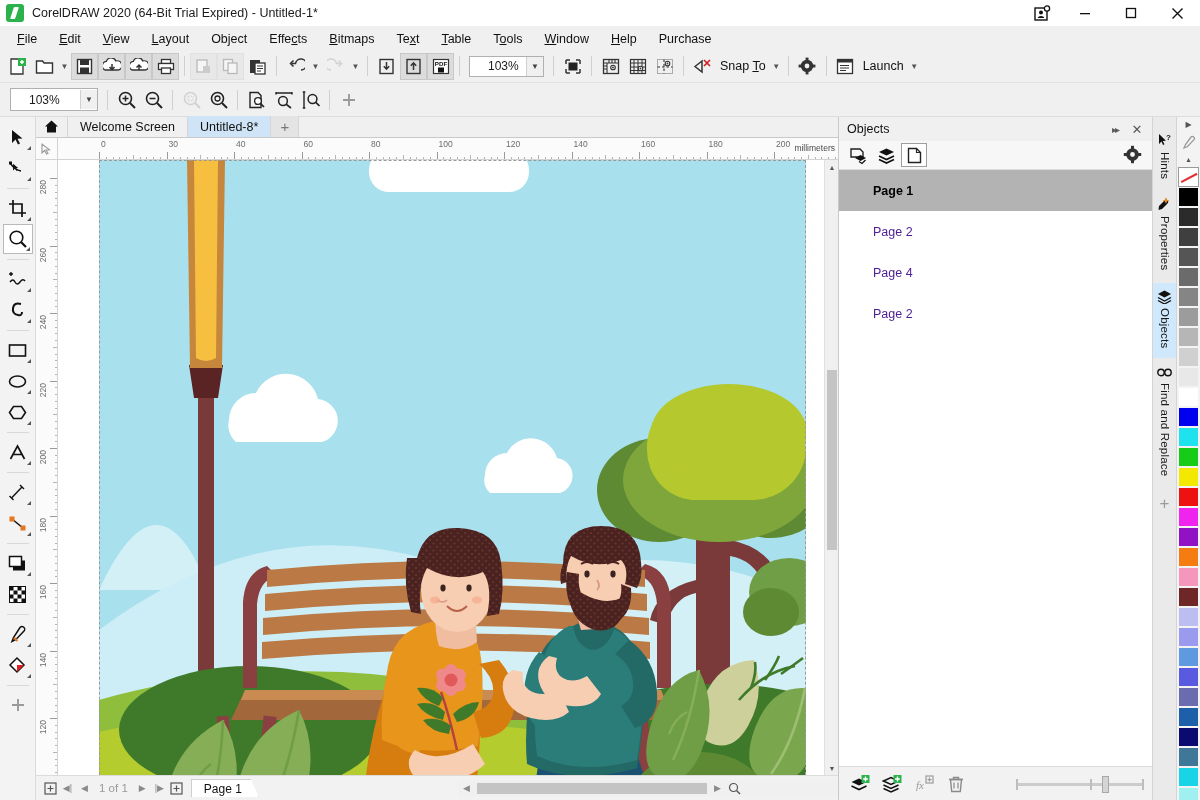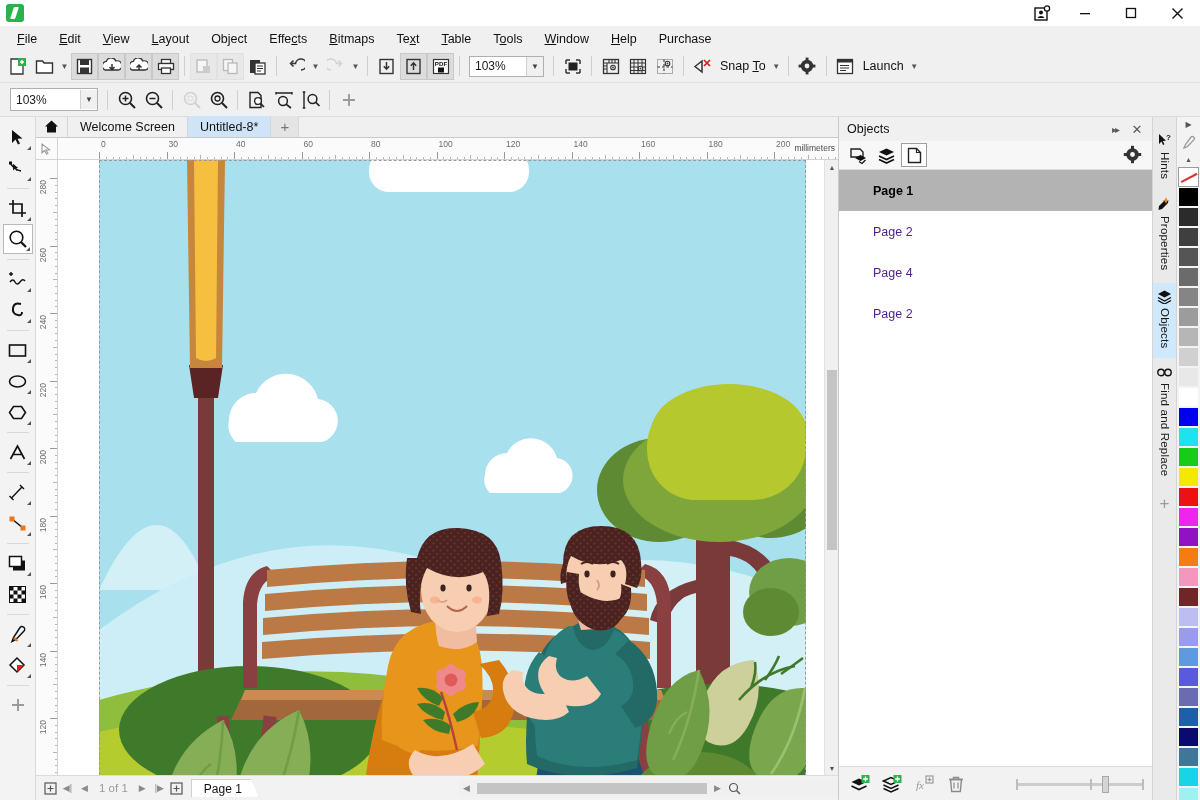--- a/index.html
+++ b/index.html
@@ -59,21 +59,21 @@
   .tb-sep { width: 1px; height: 20px; background: #cfcfcf; margin: 0 5px; flex: none; }
   .tb-caret {
     width: 13px; height: 27px; display: flex; align-items: center; justify-content: center;
     font-size: 8px; color: #555; flex: none;
   }
   .zoom-combo {
     display: flex; align-items: center; height: 21px; width: 75px;
     border: 1px solid #b0b0b0; background: #fff; margin: 0 4px; flex: none;
   }
   .zoom-combo input {
-    border: none; outline: none; width: 100%; height: 100%; padding-left: 5px;
+    border: none; outline: none; width: 100%; height: 100%; padding-left: 18px;
     font-family: "Liberation Sans", sans-serif; font-size: 12px; color: #1a1a1a;
     background: transparent;
   }
   .zoom-combo .cbtn {
     width: 17px; height: 19px; background: #f0f0f0; border-left: 1px solid #d0d0d0;
     display: flex; align-items: center; justify-content: center; font-size: 8px; color: #444;
     flex: none;
   }
   .tb-label { font-size: 12.5px; color: #111; padding: 0 4px; white-space: nowrap; }
   .tb-label u { text-decoration: underline; }
@@ -274,20 +274,21 @@
     background: #e03030; transform: rotate(-28deg);
   }
 </style>
 </head>
 <body>
 
 <div id="app">
 
   <div class="titlebar">
     <div class="app-logo"></div>
+    <span class="title-text">CorelDRAW 2020 (64-Bit Trial Expired) - Untitled-1*</span>
     <div class="win-ctrls">
       <div class="acct-btn">
         <svg width="17" height="17" viewBox="0 0 17 17">
           <rect x="1" y="3" width="12" height="12" fill="none" stroke="#111" stroke-width="1.4"></rect>
           <circle cx="7" cy="7.5" r="2" fill="#111"></circle>
           <path d="M3.6 13 C4.4 10.3 9.6 10.3 10.4 13 Z" fill="#111"></path>
           <circle cx="13" cy="3.5" r="2.6" fill="#fff" stroke="#111" stroke-width="1.3"></circle>
         </svg>
       </div>
       <div class="win-btn">

